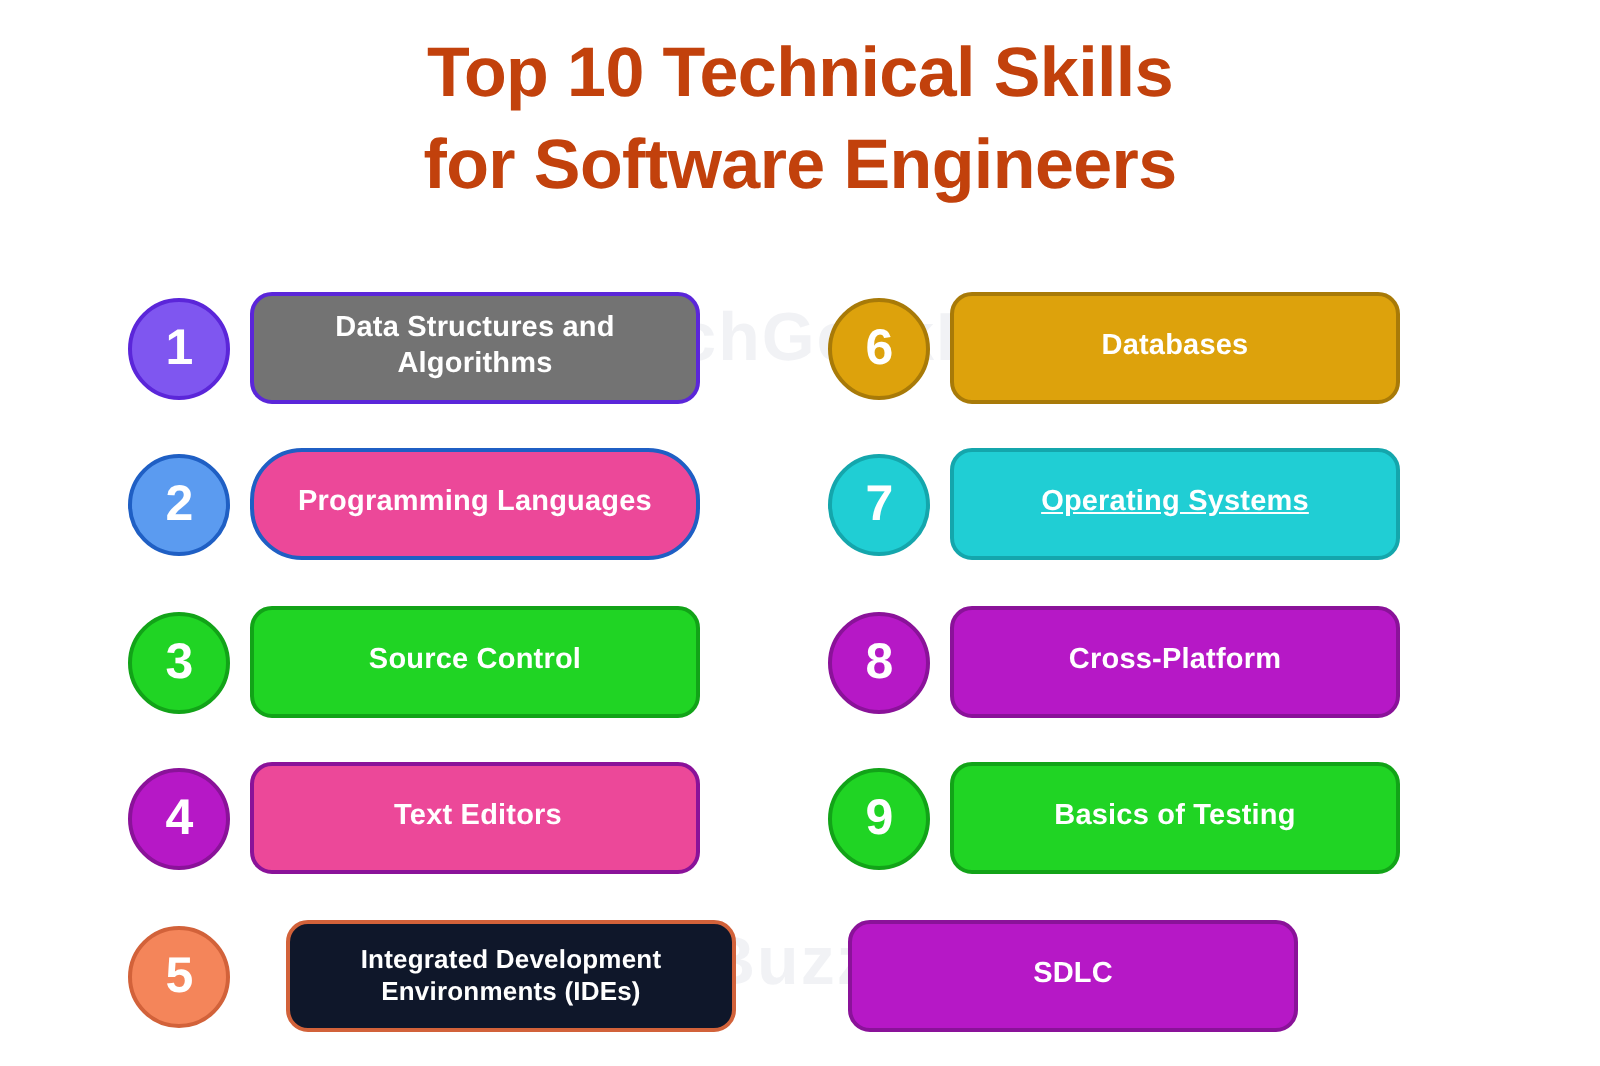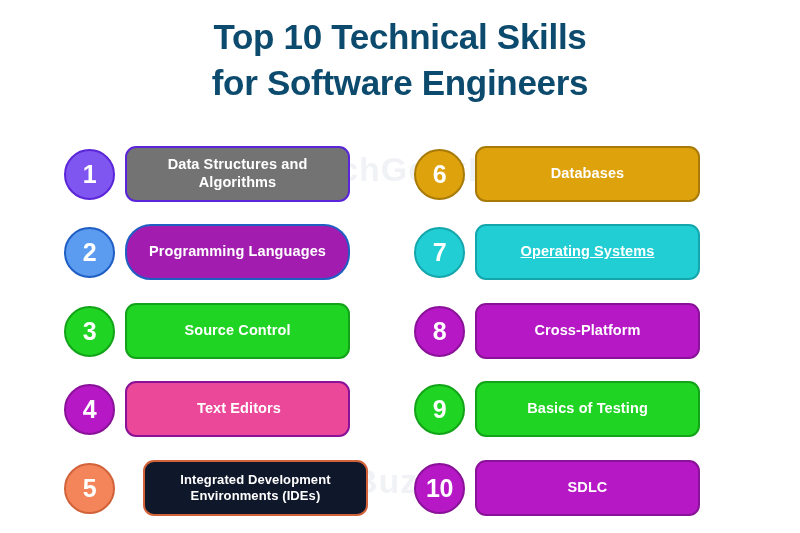--- a/index.html
+++ b/index.html
@@ -114,35 +114,35 @@
     letter-spacing: 0.1px;
   }
   .pill.small { font-size: 13px; }
 </style>
 </head>
 <body style="background: rgb(255, 255, 255);">
 
 <div class="watermark wm-top">TechGeekBuzz</div>
 <div class="watermark wm-bot">TechGeekBuzz</div>
 
-<h1 class="title" style="color: #0c4a6e;">
+<h1 class="title" style="color: #c2410c;">
   <span class="line">Top 10 Technical Skills</span>
   <span class="line">for Software Engineers</span>
 </h1>
 
 <div class="grid">
 
   <div class="column col-left">
     <div class="row r0">
       <div class="badge" style="background: rgb(127, 86, 240); border-color: rgb(91, 38, 217);">1</div>
       <div class="pill" style="background: #737373; border-color: rgb(91, 38, 217);">Data Structures and Algorithms</div>
     </div>
     <div class="row r1">
       <div class="badge" style="background: rgb(91, 155, 240); border-color: rgb(31, 95, 196);">2</div>
-      <div class="pill" style="background: #a21caf; border-color: rgb(31, 95, 196); border-radius: 26px;">Programming Languages</div>
+      <div class="pill" style="background: #ec4899; border-color: rgb(31, 95, 196); border-radius: 26px;">Programming Languages</div>
     </div>
     <div class="row r2">
       <div class="badge" style="background: rgb(32, 212, 36); border-color: rgb(18, 163, 24);">3</div>
       <div class="pill" style="background: rgb(32, 212, 36); border-color: rgb(18, 163, 24);">Source Control</div>
     </div>
     <div class="row r3">
       <div class="badge" style="background: rgb(182, 24, 198); border-color: rgb(138, 18, 153);">4</div>
       <div class="pill" style="background: #ec4899; border-color: rgb(138, 18, 153); padding-left: 11px;">Text Editors</div>
     </div>
     <div class="row r4">
@@ -162,18 +162,17 @@
     </div>
     <div class="row r2">
       <div class="badge" style="background: rgb(182, 24, 198); border-color: rgb(138, 18, 153);">8</div>
       <div class="pill" style="background: rgb(182, 24, 198); border-color: rgb(138, 18, 153);">Cross-Platform</div>
     </div>
     <div class="row r3">
       <div class="badge" style="background: rgb(32, 212, 36); border-color: rgb(18, 163, 24);">9</div>
       <div class="pill" style="background: rgb(32, 212, 36); border-color: rgb(18, 163, 24);">Basics of Testing</div>
     </div>
     <div class="row r4">
-      <div class="badge" style="background: rgb(182, 24, 198); border-color: rgb(138, 18, 153);">10</div>
       <div class="pill" style="background: rgb(182, 24, 198); border-color: rgb(138, 18, 153);">SDLC</div>
     </div>
   </div>
 
 </div>
 
 </body></html>

